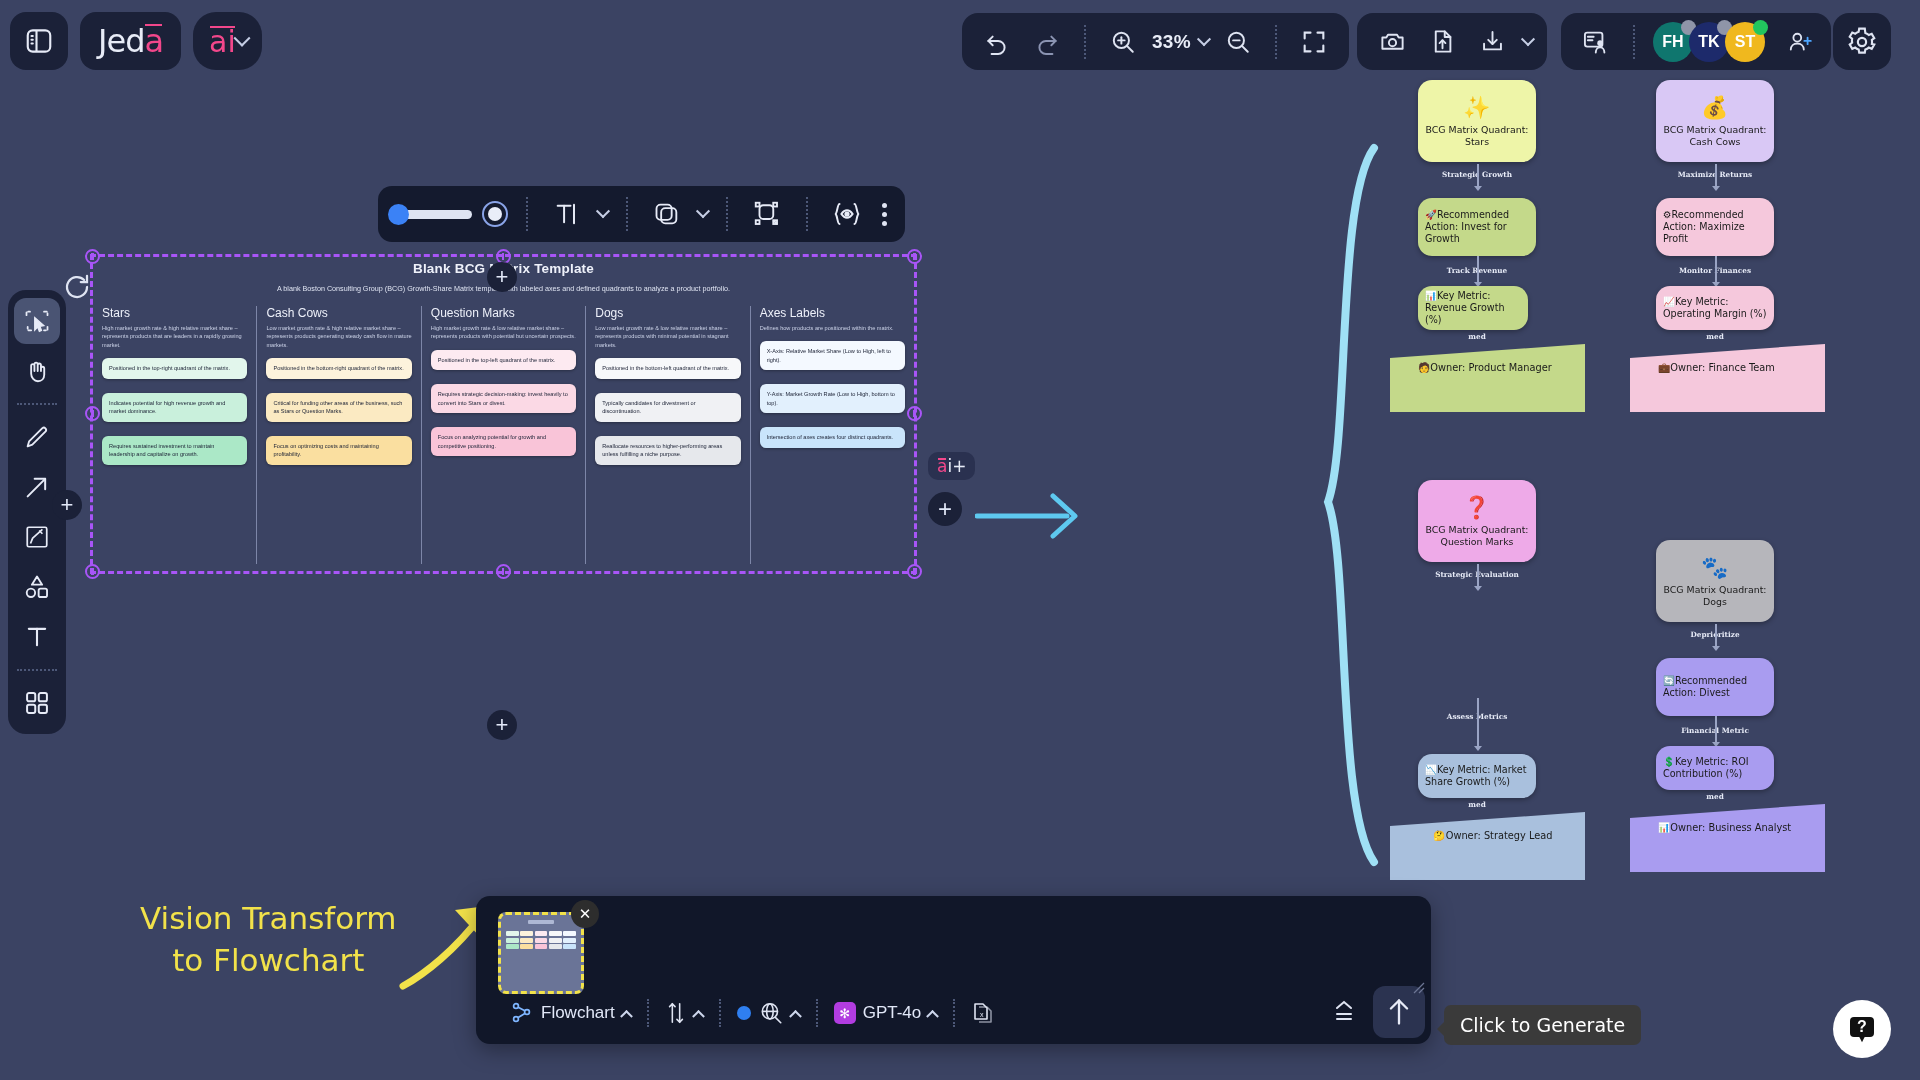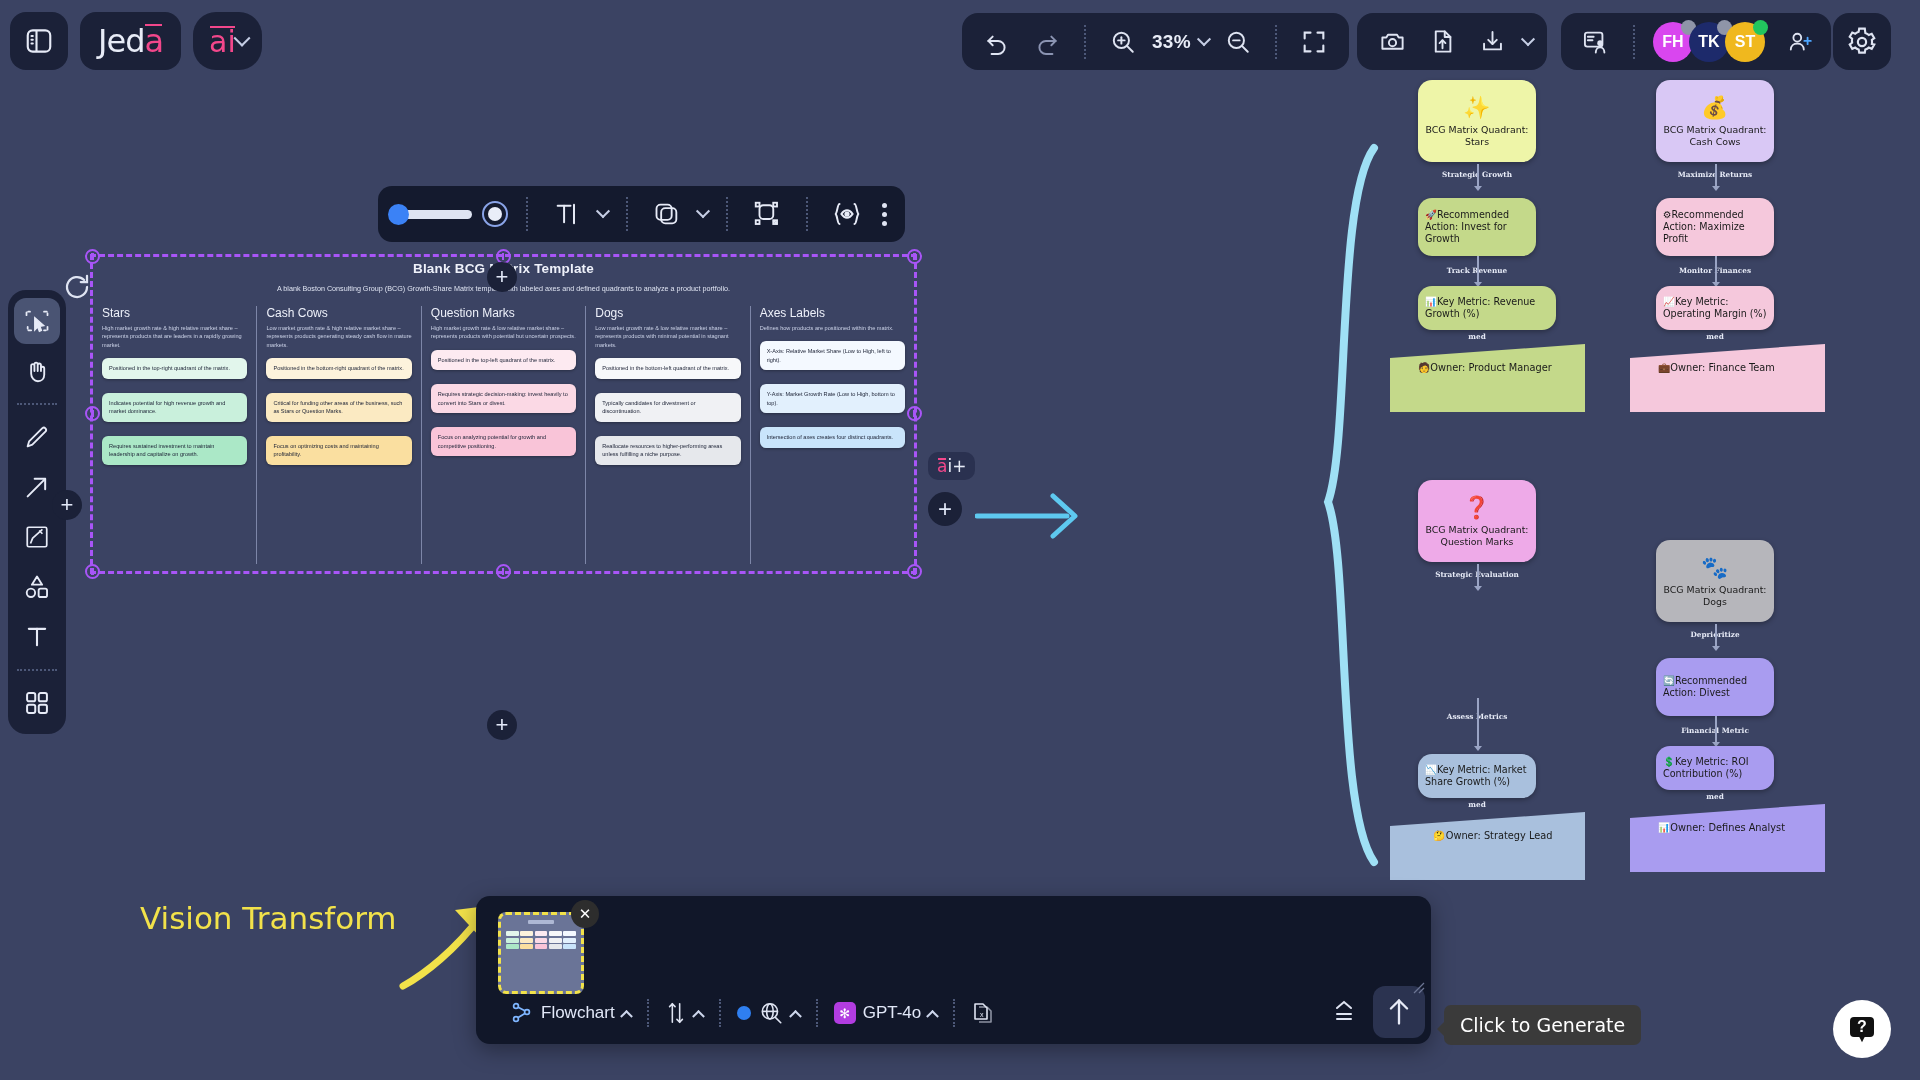--- a/index.html
+++ b/index.html
@@ -277,21 +277,21 @@
       </div>
       <div class="flabel" style="left: 87px; top: 90px;">Strategic Growth</div>
       <div class="fline" style="left: 147px; top: 84px; height: 22px;"></div>
       <div class="farrow" style="left: 143.8px; top: 106px;"></div>
       <div class="fnode step" style="left:88px;top:118px;width:118px;height:58px;background:#c4d98a;">
         <span>🚀Recommended Action: Invest for Growth</span>
       </div>
       <div class="flabel" style="left: 87px; top: 186px;">Track Revenue</div>
       <div class="fline" style="left: 147px; top: 176px; height: 26px;"></div>
       <div class="farrow" style="left: 143.8px; top: 202px;"></div>
-      <div class="fnode step" style="left:88px;top:206px;width:138px;height:44px;background:#c4d98a;">
+      <div class="fnode step" style="left:88px;top:206px;width:110px;height:44px;background:#c4d98a;">
         <span>📊Key Metric: Revenue Growth (%)</span>
       </div>
       <div class="flabel" style="left: 87px; top: 252px;">med</div>
       <div style="position:absolute;left:60px;top:264px;width:195px;height:68px;">
         <svg width="195" height="68" viewBox="0 0 195 68" style="position:absolute;inset:0;">
       <polygon points="0,14 195,0 195,68 0,68" fill="#c4d98a"></polygon>
         </svg>
     <div style="position:absolute;left:28px;top:18px;width:150px;font-size:9.8px;line-height:1.3;color:#1a1a1a;font-family:'DejaVu Sans',sans-serif;">🧑Owner: Product Manager</div>
       </div>
       <div class="fnode quad" style="left:326px;top:0px;width:118px;height:82px;background:#d9c8f5;">
@@ -351,21 +351,21 @@
       <div class="fline" style="left: 385px; top: 636px; height: 26px;"></div>
       <div class="farrow" style="left: 381.8px; top: 662px;"></div>
       <div class="fnode step" style="left:326px;top:666px;width:118px;height:44px;background:#a99cf0;">
         <span>💲Key Metric: ROI Contribution (%)</span>
       </div>
       <div class="flabel" style="left: 325px; top: 712px;">med</div>
       <div style="position:absolute;left:300px;top:724px;width:195px;height:68px;">
         <svg width="195" height="68" viewBox="0 0 195 68" style="position:absolute;inset:0;">
       <polygon points="0,14 195,0 195,68 0,68" fill="#a99cf0"></polygon>
         </svg>
-    <div style="position:absolute;left:28px;top:18px;width:150px;font-size:9.8px;line-height:1.3;color:#1a1a1a;font-family:'DejaVu Sans',sans-serif;">📊Owner: Defines Analyst</div>
+    <div style="position:absolute;left:28px;top:18px;width:150px;font-size:9.8px;line-height:1.3;color:#1a1a1a;font-family:'DejaVu Sans',sans-serif;">📊Owner: Business Analyst</div>
       </div>
     </div>
 
   <div class="topbar">
     <div class="tb-left">
       <div class="icon-sq">
         <svg width="30" height="30" viewBox="0 0 24 24" fill="none" stroke="#e7ebf7" stroke-width="1.7">
           <rect x="3" y="3.5" width="18" height="17" rx="4"></rect>
             <line x1="10" y1="3.5" x2="10" y2="20.5"></line>
           <line x1="6" y1="8" x2="7" y2="8" stroke-linecap="round"></line>
@@ -455,21 +455,21 @@
         <svg width="28" height="28" viewBox="0 0 24 24" fill="none" stroke="#dfe4f2" stroke-width="1.6" stroke-linecap="round">
           <rect x="2.5" y="4" width="15" height="12" rx="2"></rect>
           <line x1="5" y1="7.5" x2="10" y2="7.5"></line>
             <line x1="5" y1="10.5" x2="9" y2="10.5"></line>
           <circle cx="15.5" cy="13" r="2.4" fill="#dfe4f2" stroke="none"></circle>
           <path d="M11.8 21c0-2.6 1.7-4.5 3.7-4.5s3.7 1.9 3.7 4.5" fill="none"></path>
         </svg>
       </div>
       <div class="vsep"></div>
       <div id="avatars" style="display:flex;align-items:center;margin-left:6px;">
-          <div class="avatar" style="background: #d946ef;">FH<span class="dot" style="background: rgb(143, 149, 168);"></span></div>
+          <div class="avatar" style="background: #0f766e;">FH<span class="dot" style="background: rgb(143, 149, 168);"></span></div>
           <div class="avatar" style="background: rgb(29, 42, 107);">TK<span class="dot" style="background: rgb(143, 149, 168);"></span></div>
           <div class="avatar" style="background: rgb(240, 184, 30);">ST<span class="dot" style="background: rgb(34, 197, 94);"></span></div>
         </div>
       <div class="tb-btn" style="margin-left:6px;">
         <svg width="26" height="26" viewBox="0 0 24 24" fill="none" stroke="#dfe4f2" stroke-width="1.7" stroke-linecap="round">
           <circle cx="9.5" cy="8" r="3.6"></circle>
             <path d="M3.5 19c0-3.4 2.7-5.6 6-5.6s6 2.2 6 5.6"></path>
           <line x1="19" y1="8" x2="19" y2="14" stroke="#4ea6ff"></line>
             <line x1="16" y1="11" x2="22" y2="11" stroke="#4ea6ff"></line>
         </svg>
@@ -585,20 +585,21 @@
     </div>
     <div class="dots3">
         <i></i>
         <i></i>
         <i></i>
       </div>
   </div>
 
   <div class="annot">
     <div>Vision Transform</div>
+    <div>to Flowchart</div>
   </div>
   <div class="annot-arrow">
     <svg width="110" height="90" viewBox="0 0 110 90" fill="none">
       <path d="M8 86 C30 74, 60 50, 86 16" stroke="#f2e24a" stroke-width="7" stroke-linecap="round" fill="none"></path>
       <path d="M60 10 L92 6 L86 38 Z" fill="#f2e24a"></path>
     </svg>
   </div>
 
   <div class="promptbar">
     <div class="thumb-x">✕</div>

